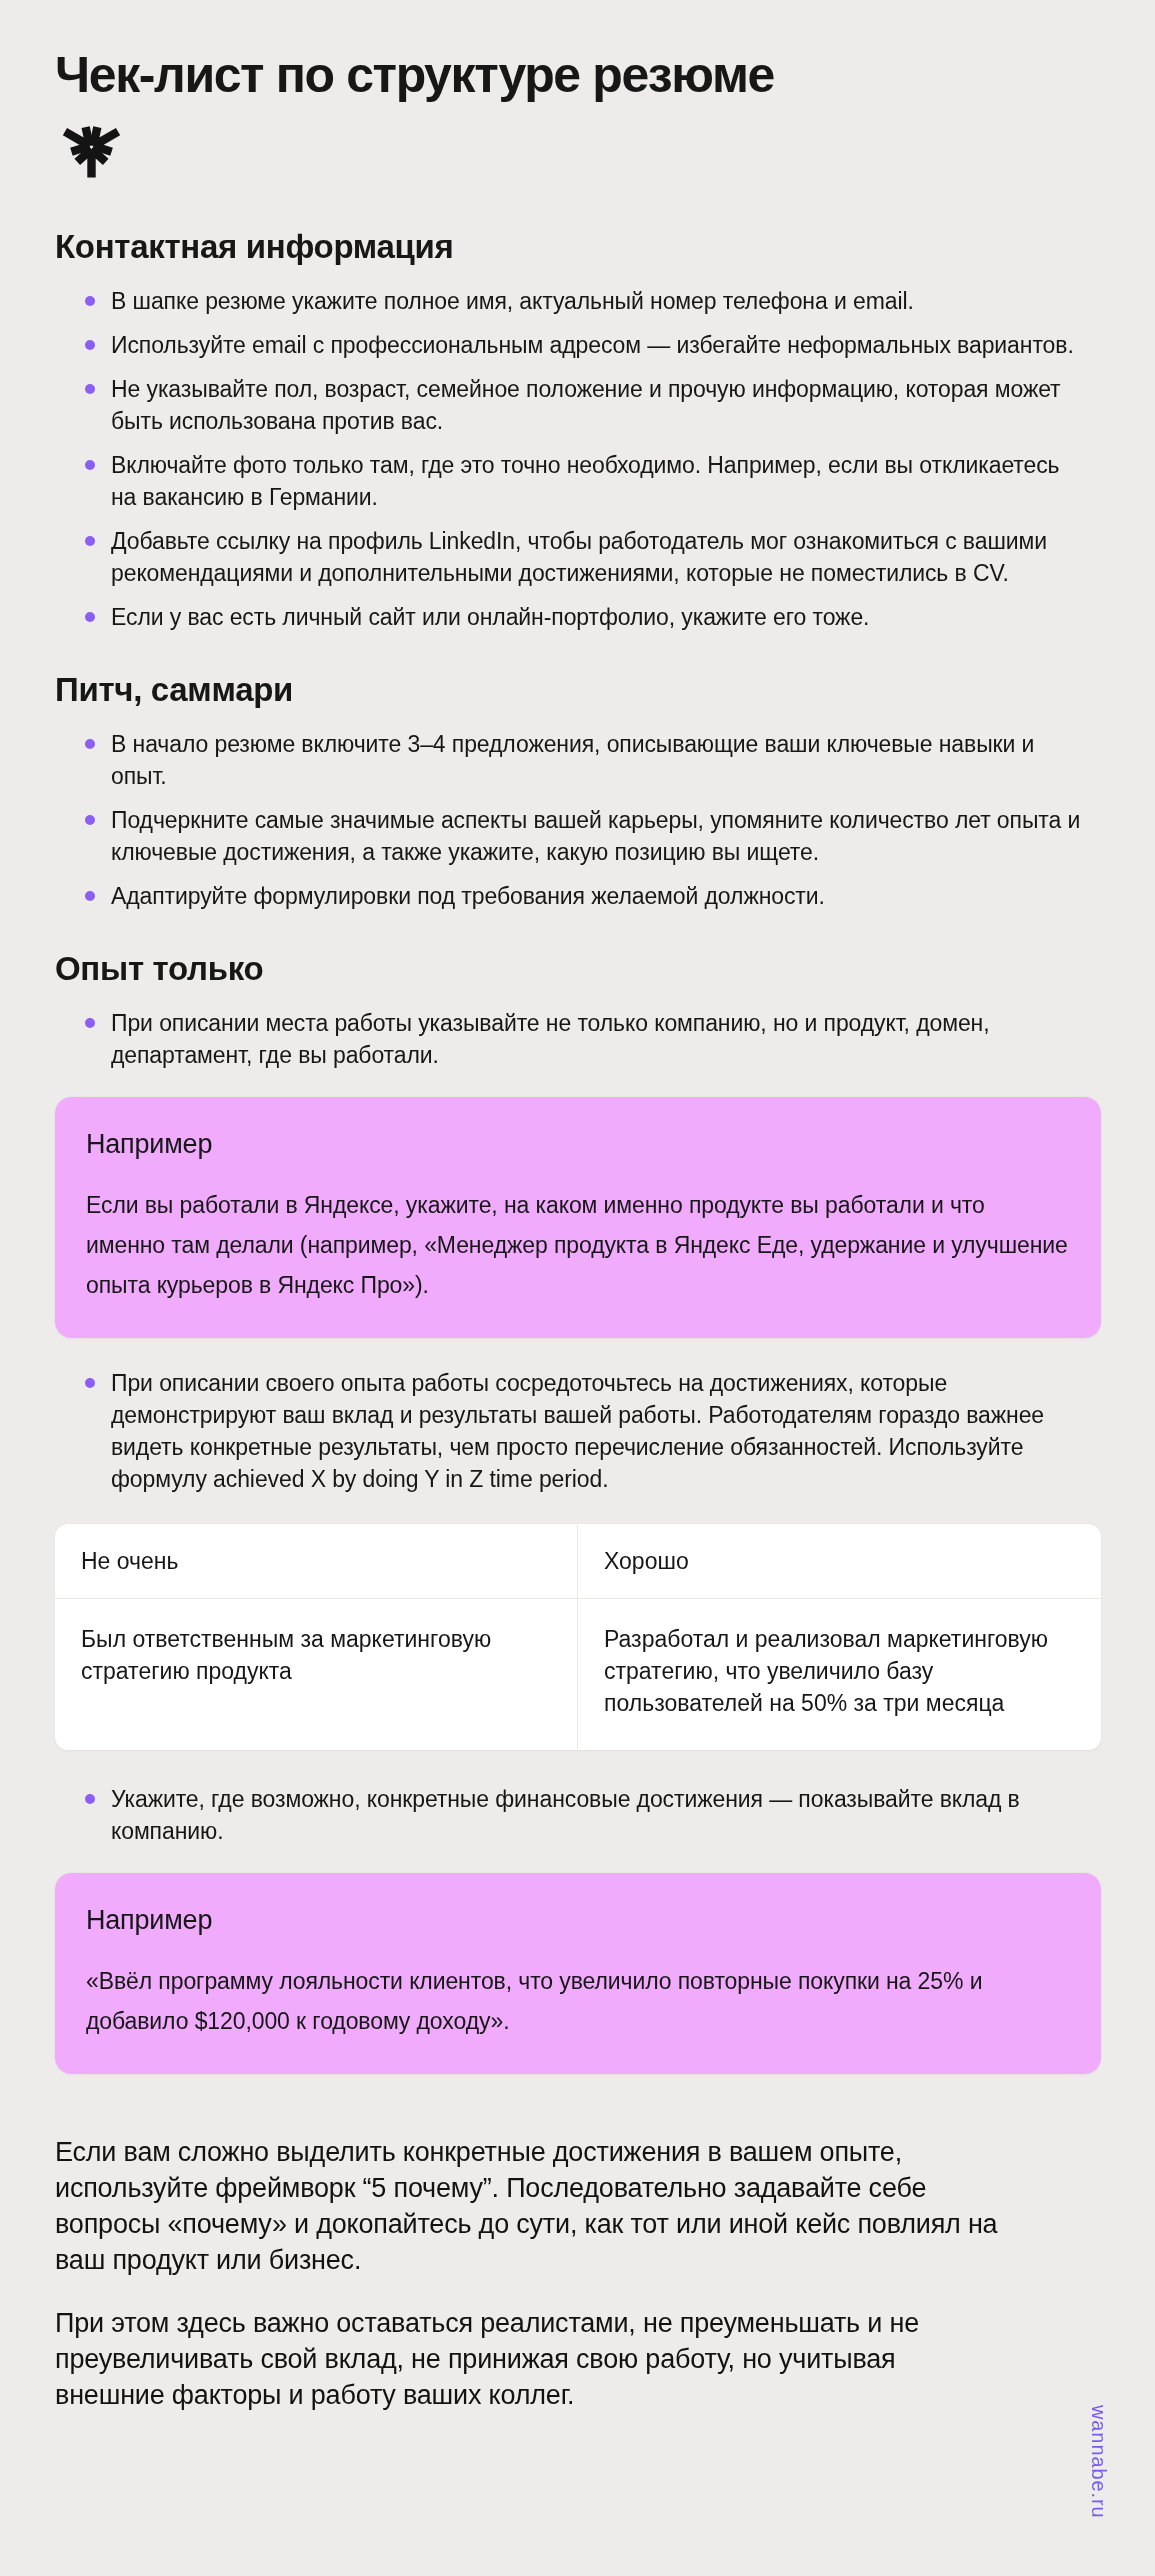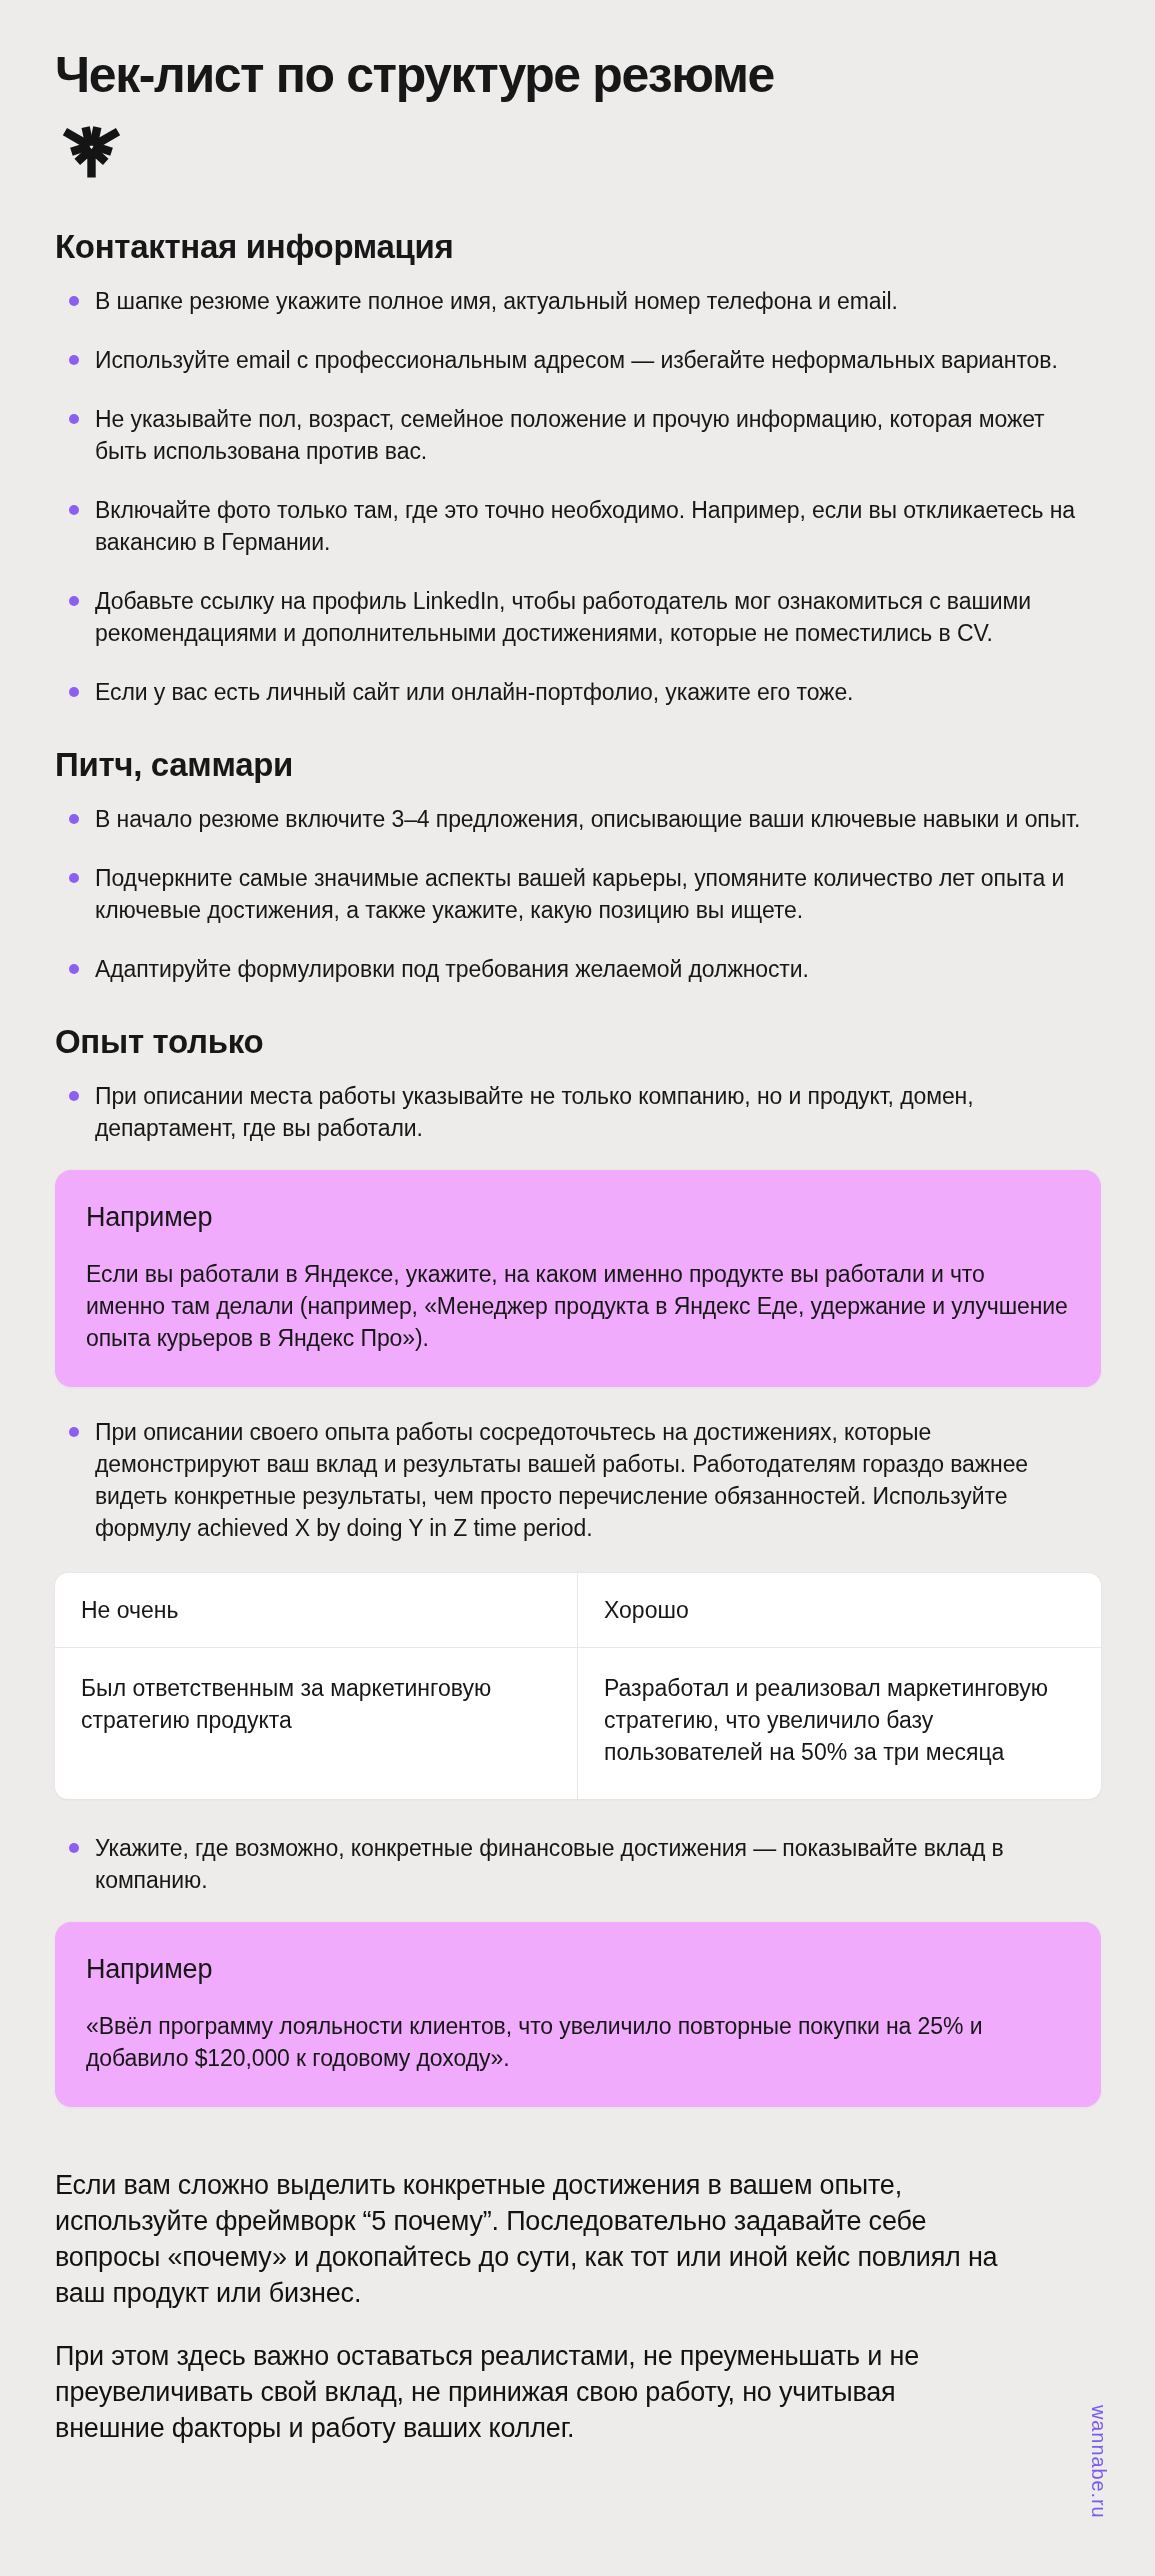--- a/index.html
+++ b/index.html
@@ -16,32 +16,32 @@
   
   .header { display: flex; justify-content: space-between; align-items: flex-start; padding-top: 46px; flex-direction: column; }
   .page-title { font-size: 50px; line-height: 59px; font-weight: 700; letter-spacing: -1.4px; margin: 0; }
   .logo { width: 73px; height: 77px; margin-top: 1.8px; margin-right: 1.8px; flex: 0 0 auto; }
 
   
   .section-heading { font-size: 33px; line-height: 33px; font-weight: 700; letter-spacing: -0.3px; margin: 40px 0 22px; }
   .section-heading.first { margin-top: 46px; }
 
   
-  ul.checklist { list-style: none; margin: 0; padding: 0; display: flex; flex-direction: column; gap: 27px; }
+  ul.checklist { list-style: none; margin: 16px; padding: 0; display: flex; flex-direction: column; gap: 12px; }
   ul.checklist li { position: relative; padding-left: 40px; font-size: 23px; line-height: 32px; letter-spacing: -0.1px; }
   .dot { position: absolute; left: 13.8px; top: 11px; width: 10px; height: 10px; border-radius: 50%; background: #8a5ff2; }
 
   
   .example-card {
     background: #f0abfc; border-radius: 16.5px;
     padding: 31px 31px 33px; margin: 26px 0 29px;
     box-shadow: 0 0.9px 2.8px rgba(0,0,0,0.05);
   }
   .example-card .card-title { font-size: 27px; line-height: 33px; font-weight: 500; margin: 0 0 24px; letter-spacing: -0.2px; }
-  .example-card p { font-size: 23px; line-height: 32px; margin: 0 0 29px; letter-spacing: -0.1px; }
+  .example-card p { font-size: 23px; line-height: 40px; margin: 0 0 29px; letter-spacing: -0.1px; }
   .example-card p:last-child { margin-bottom: 0; }
 
   
   .compare-table {
     margin: 29px 0 33px; background: #ffffff; border-radius: 13px; overflow: hidden;
     box-shadow: 0 0.9px 2.8px rgba(0,0,0,0.05);
     display: grid; grid-template-columns: 1fr 1fr;
   }
   .compare-table .cell { padding: 12px 26px; font-size: 23px; line-height: 32px; }
   .compare-table .head { border-bottom: 1.8px solid #e9e8e5; padding-top: 21px; padding-bottom: 21px; }

